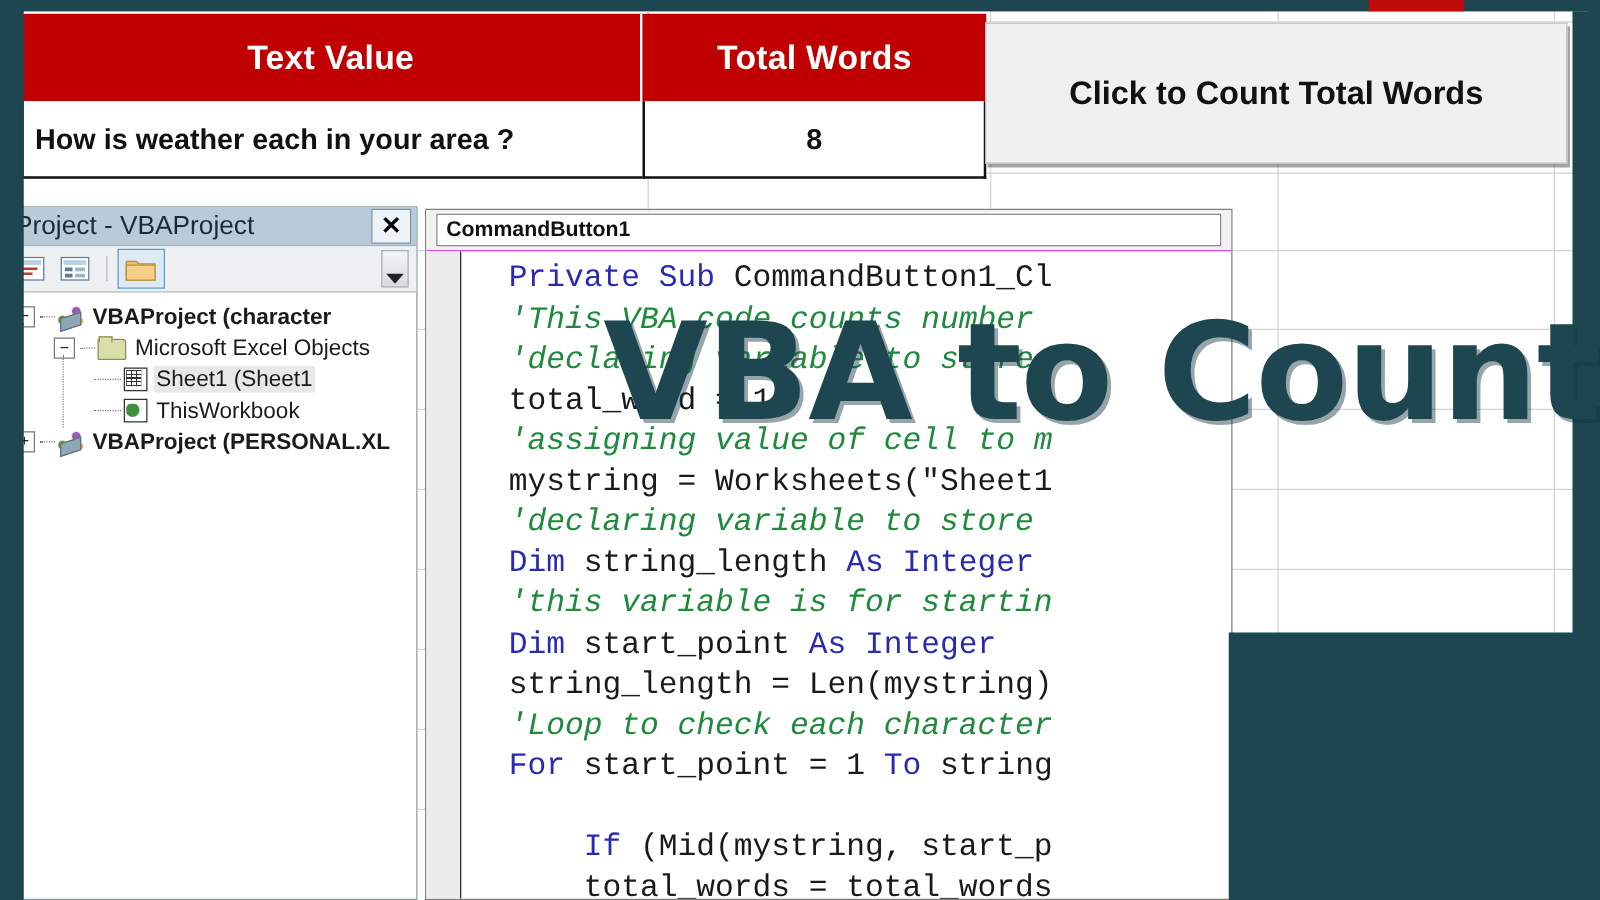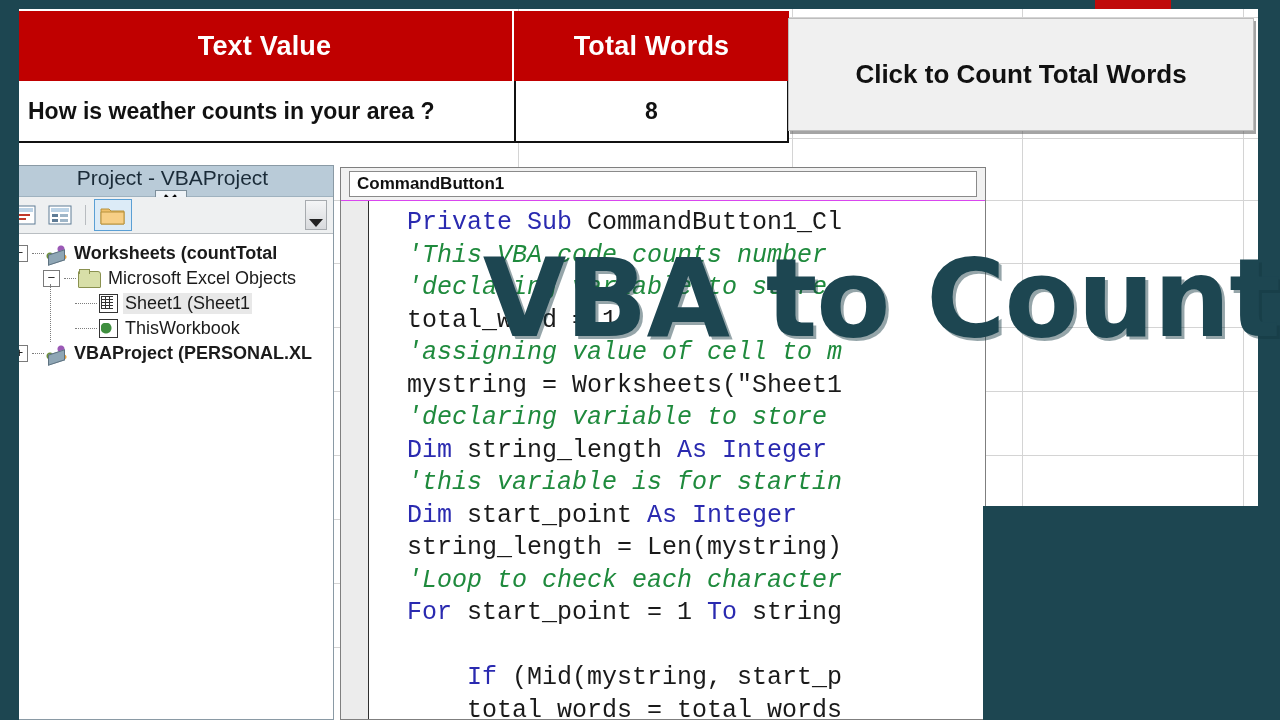--- a/index.html
+++ b/index.html
@@ -55,21 +55,20 @@
     box-sizing:border-box;
   }
 
   
   .proj-panel{position:absolute;left:4px;top:165px;width:330px;height:555px;z-index:6;
               background:#ffffff;border:1px solid #8a9aa5;box-sizing:border-box;}
   .proj-title{
     height:31px;background:#b9cbd8;display:flex;align-items:center;
     padding-left:7px;box-sizing:border-box;
     border-bottom:1px solid #9fb2bf;
-    flex-direction:column;
   }
   .proj-title-text{font-size:21px;color:#1a2b38;font-weight:400;flex:1;}
   .proj-close{
     width:30px;height:26px;margin-right:4px;background:#eef3f7;
     border:1px solid #7d8f9b;display:flex;align-items:center;justify-content:center;
     font-size:20px;font-weight:bold;color:#000;line-height:1;cursor:pointer;
   }
   .proj-toolbar{
     height:37px;background:#eef0f1;border-bottom:1px solid #b9bec2;
     display:flex;align-items:center;padding:0 6px;box-sizing:border-box;position:relative;
@@ -185,21 +184,21 @@
     <div class="grid-h" style="top:574px;left:0;width:1252px;"></div>
     <div class="grid-h" style="top:638px;left:0;width:1252px;"></div>
   </div>
 
   <div class="xl-table">
     <div class="xl-row">
       <div class="xl-hdr-cell hdr-c1">Text Value</div>
       <div class="xl-hdr-cell hdr-c2 last">Total Words</div>
     </div>
     <div class="xl-row">
-      <div class="xl-body-cell c1">How is weather counts in your area ?</div>
+      <div class="xl-body-cell c1">How is weather each in your area ?</div>
       <div class="xl-body-cell c2">8</div>
     </div>
   </div>
 
   <div class="cmd-button">Click to Count Total Words</div>
 
   <div class="proj-panel">
     <div class="proj-title">
       <span class="proj-title-text">Project - VBAProject</span>
       <span class="proj-close">✕</span>
@@ -237,21 +236,21 @@
     </div>
 
     <div class="proj-tree">
       <div class="vline"></div>
       <div class="vline2"></div>
 
       <div class="tree-row">
         <span class="tr-toggle">−</span>
         <span class="tr-dots"></span>
         <span class="tr-icon ic-proj"></span>
-        <span class="tr-label bold">Worksheets (countTotal</span>
+        <span class="tr-label bold">VBAProject (character</span>
       </div>
 
       <div class="tree-row" style="padding-left:32px;">
         <span class="tr-toggle">−</span>
         <span class="tr-dots"></span>
         <span class="tr-icon ic-folder"></span>
         <span class="tr-label">Microsoft Excel Objects</span>
       </div>
 
       <div class="tree-row sel" style="padding-left:64px;">

